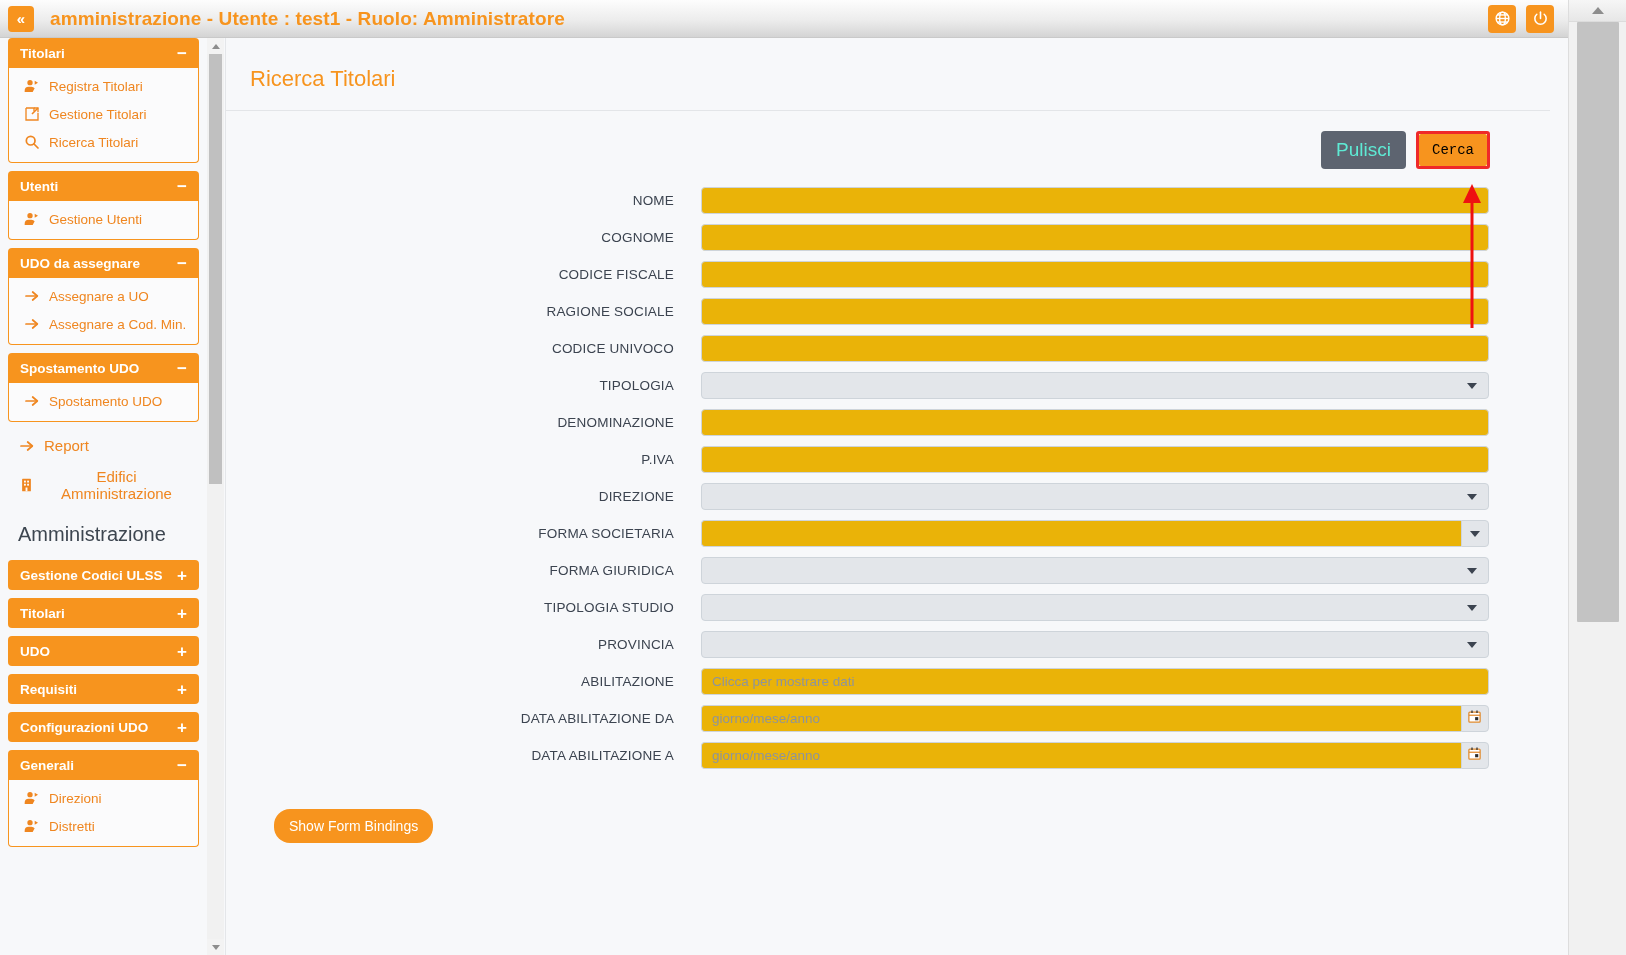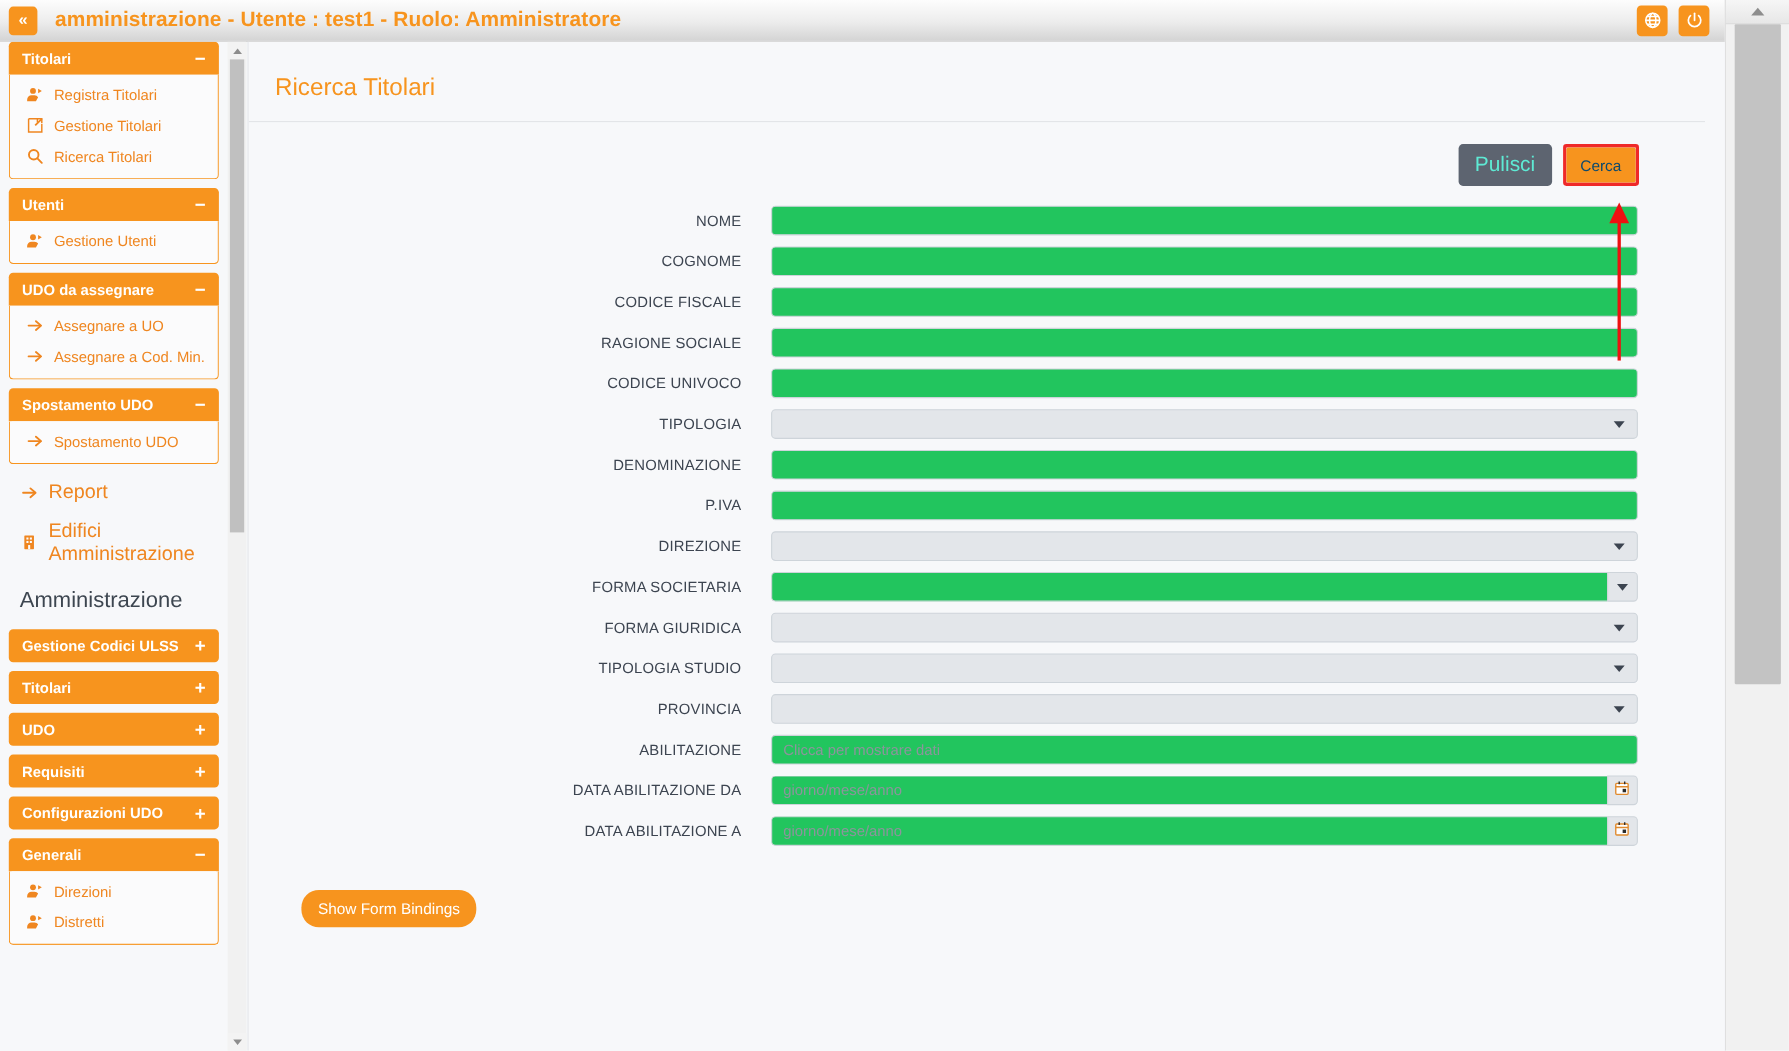--- a/index.html
+++ b/index.html
@@ -121,21 +121,21 @@
     color: #ef8620; font-size: 13.5px;
     cursor: pointer;
   }
   .menu-item .mi-icon {
     width: 17px; display: flex; align-items: center; justify-content: center;
     color: #ef8620; flex: 0 0 17px;
   }
   .loose-item {
     display: flex; align-items: center; gap: 9px;
     padding: 7px 10px 7px 10px;
-    color: #ef8620; font-size: 18px; cursor: pointer;
+    color: #ef8620; font-size: 15px; cursor: pointer; text-align: center;
   }
   .loose-item .mi-icon { width: 17px; display:flex; align-items:center; justify-content:center; flex:0 0 17px; }
 
   
   #main {
     position: absolute; top: 38px; left: 225px;
     width: 1343px; height: 917px;
     background: #f7f8fa;
     border-left: 1px solid #e4e6e9;
     overflow: hidden;
@@ -154,24 +154,24 @@
   #btn-pulisci {
     background: #5d6470; color: #5eead4; border: none;
     border-radius: 4px; font-size: 19px;
     padding: 8px 15px; cursor: pointer;
     font-family: "Liberation Sans", sans-serif;
   }
   #btn-cerca-wrap {
     border: 3px solid #ef2929; border-radius: 3px; padding: 0; line-height: 0;
   }
   #btn-cerca {
-    background: #f7941e; color: #0c4a6e; border: none;
+    background: #f7941e; color: #000000; border: none;
     border-radius: 2px; font-size: 14px;
     padding: 8px 13px; cursor: pointer;
-    font-family: Liberation Sans, sans-serif;
+    font-family: Liberation Mono, monospace;
   }
 
   
   #annot-arrow {
     position: absolute; left: 1462px; top: 183px;
     width: 20px; height: 145px; pointer-events: none;
   }
 
   
   #form {
@@ -181,21 +181,21 @@
     display: flex; align-items: center; margin-bottom: 10px;
   }
   .form-label {
     width: 475px; text-align: right; padding-right: 27px;
     font-size: 13.5px; color: #3c4450; letter-spacing: .2px;
   }
   .form-field { width: 788px; position: relative; }
   .txt-input {
     width: 100%; height: 27px;
     border: 1px solid #ced4da; border-radius: 4px;
-    background: #22c55e; font-size: 13.5px; color: #495057;
+    background: #eab308; font-size: 13.5px; color: #495057;
     padding: 0 10px;
     font-family: "Liberation Sans", sans-serif;
     outline: none;
   }
   .txt-input::placeholder { color: #8d949c; }
   .sel-input {
     width: 100%; height: 27px;
     border: 1px solid #ced4da; border-radius: 4px;
     background: #e3e6ea;
     display: flex; align-items: center; justify-content: flex-end;

